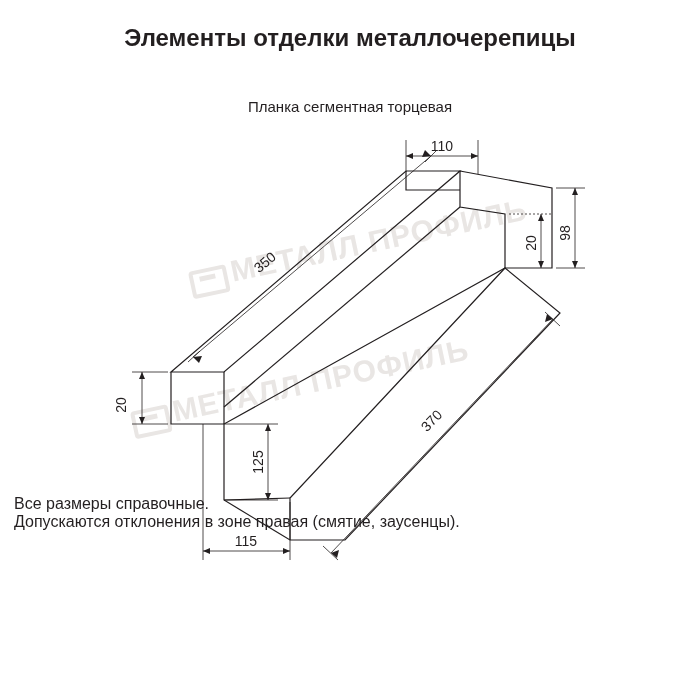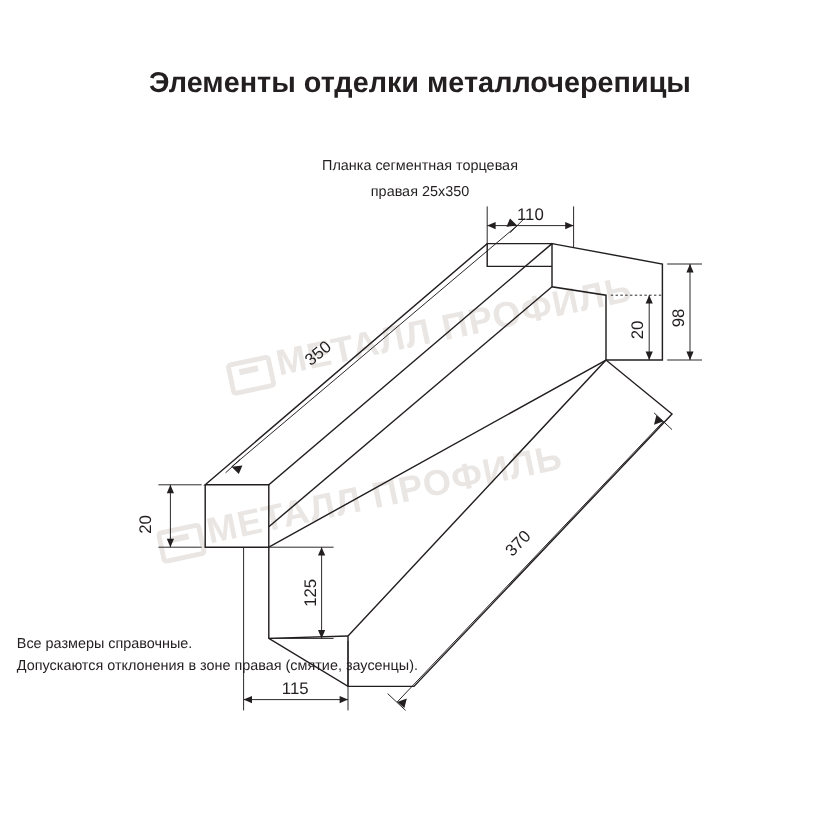--- a/index.html
+++ b/index.html
@@ -13,55 +13,54 @@
     position: relative;
     font-family: "Liberation Sans", sans-serif;
     color: #231f20;
     overflow: hidden;
   }
   .page {
     position: absolute;
     left: 0; top: 0;
     width: 700px;
     height: 543px;
-    margin-top: 32px;
   }
   .title {
     position: absolute;
     left: 0;
     top: 24px;
     width: 700px;
     text-align: center;
     font-size: 24px;
     font-weight: bold;
     letter-spacing: 0px;
     color: #231f20;
   }
   .subtitle {
     position: absolute;
     left: 0;
     top: 96px;
     width: 700px;
     text-align: center;
-    font-size: 12px;
+    font-size: 15px;
     line-height: 21px;
     color: #231f20;
   }
   .drawing {
     position: absolute;
     left: 0;
     top: 0;
     width: 700px;
     height: 700px;
   }
   .footer {
     position: absolute;
     left: 14px;
     bottom: 12px;
-    font-size: 12px;
+    font-size: 16px;
     line-height: 18px;
     color: #231f20;
   }
   .footer div { white-space: nowrap; }
   svg { display: block; }
   .wm {
     position: absolute;
     pointer-events: none;
     user-select: none;
     color: #e9e6e4;
@@ -98,21 +97,20 @@
 </style>
 </head>
 <body>
 
 <div class="page">
 
   <div class="title">Элементы отделки металлочерепицы</div>
 
   <div class="subtitle">
     <div>Планка сегментная торцевая</div>
-    <div>правая 25х350</div>
   </div>
 
   <div class="wm wm1">
     <span class="wm-logo"></span><span>МЕТАЛЛ ПРОФИЛЬ</span>
   </div>
   <div class="wm wm2">
     <span class="wm-logo"></span><span>МЕТАЛЛ ПРОФИЛЬ</span>
   </div>
 
   <svg class="drawing" viewBox="0 0 700 700" width="700" height="700">

